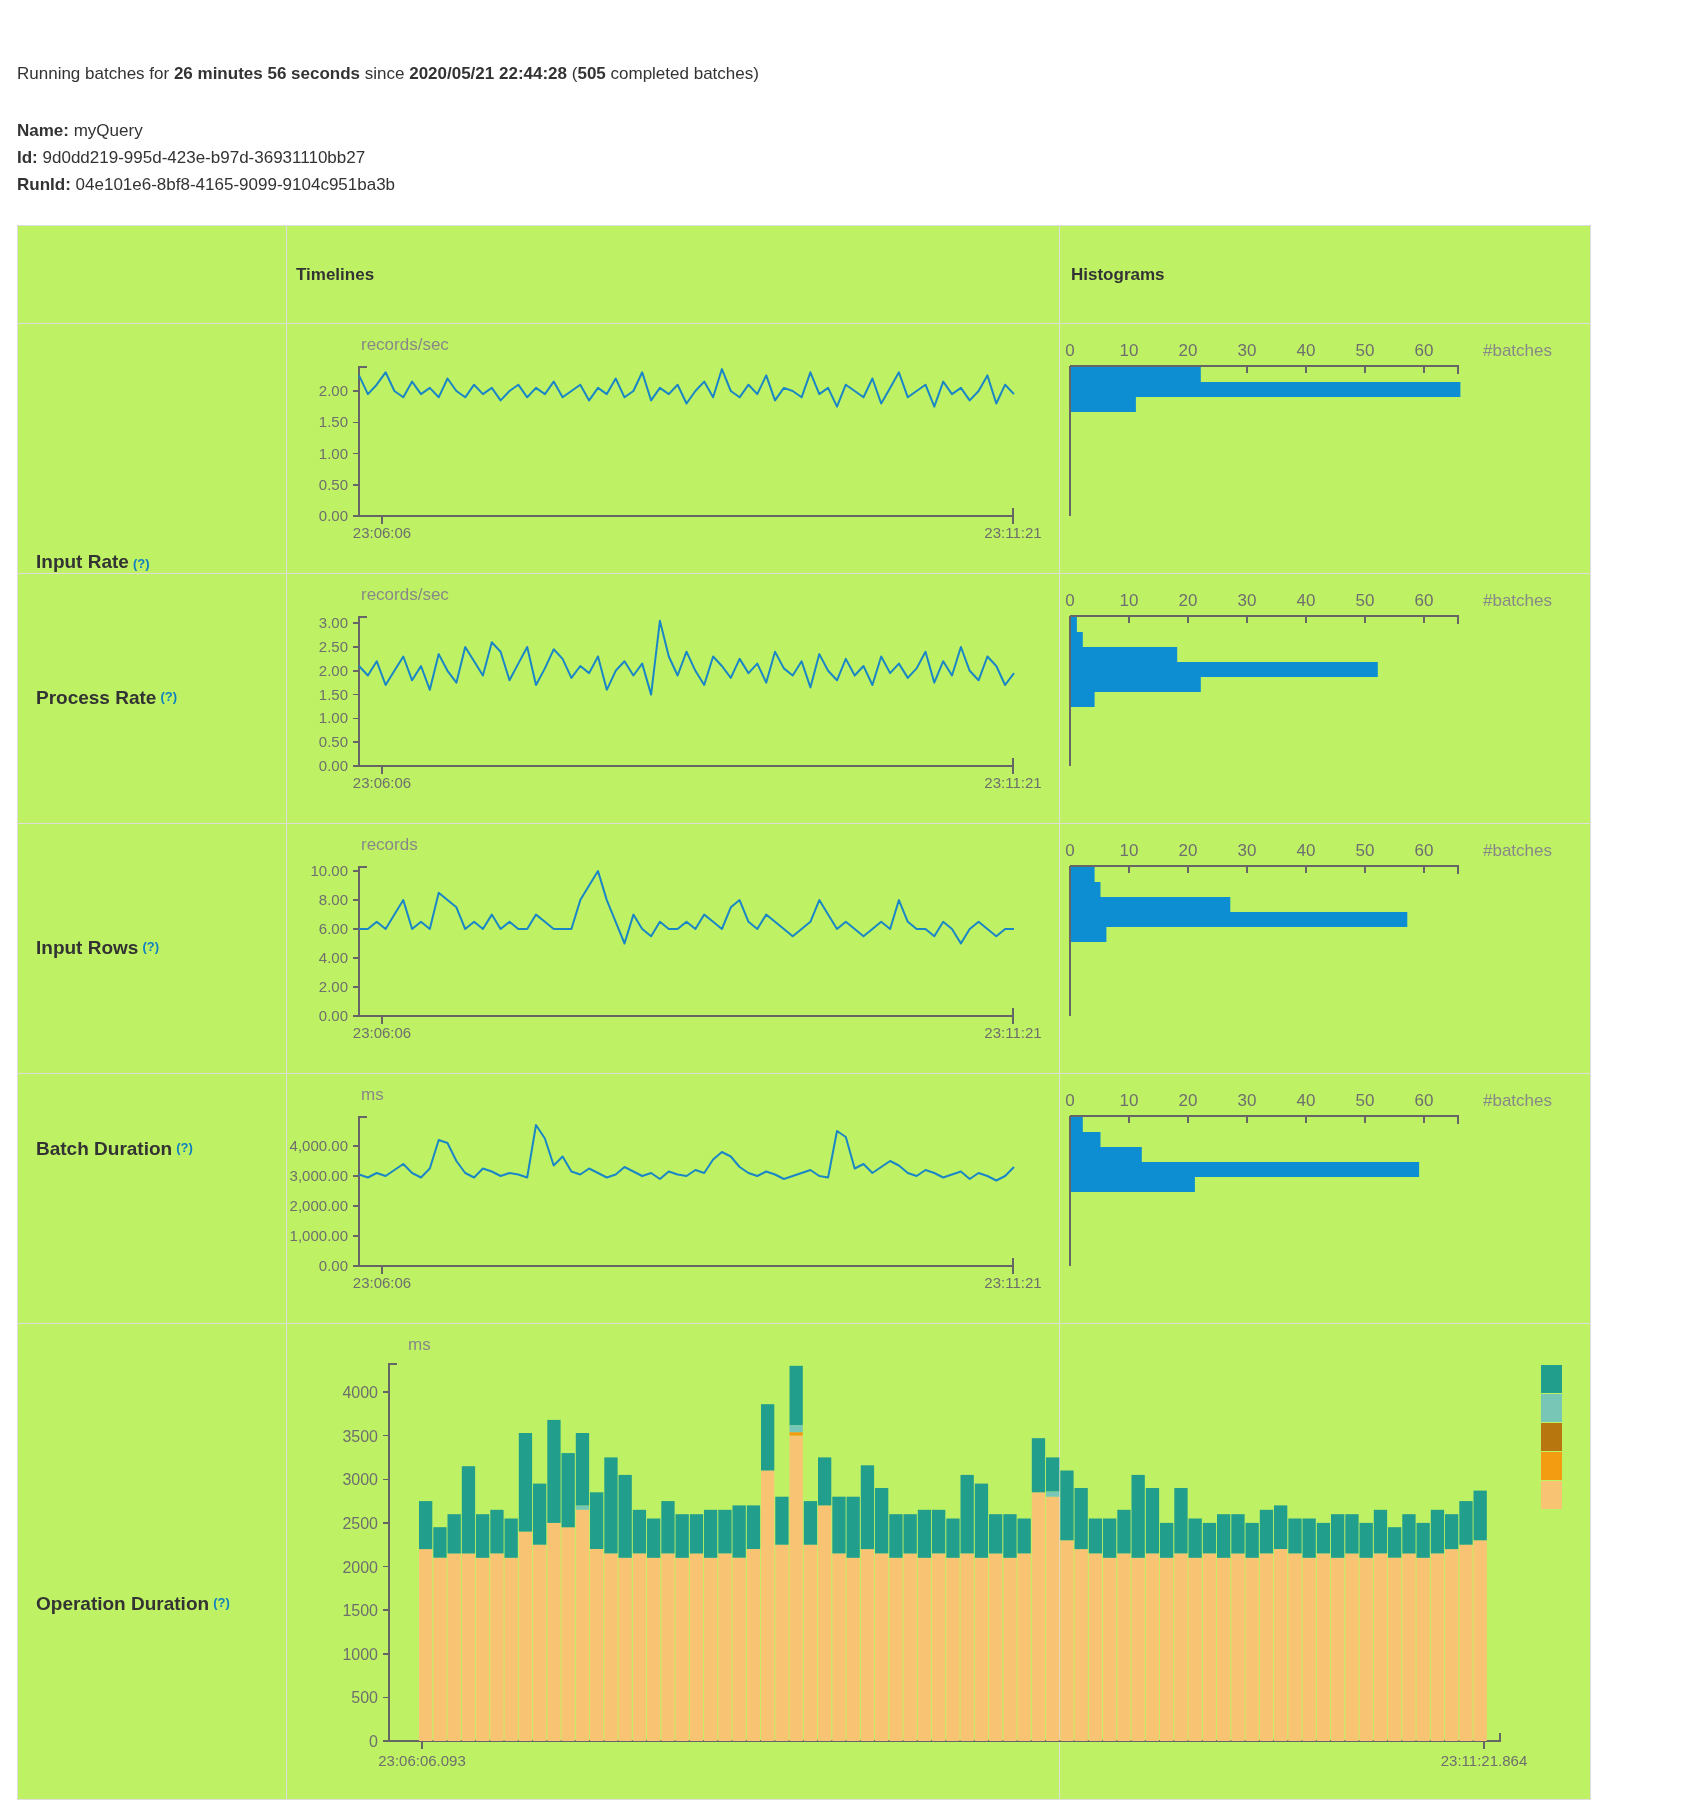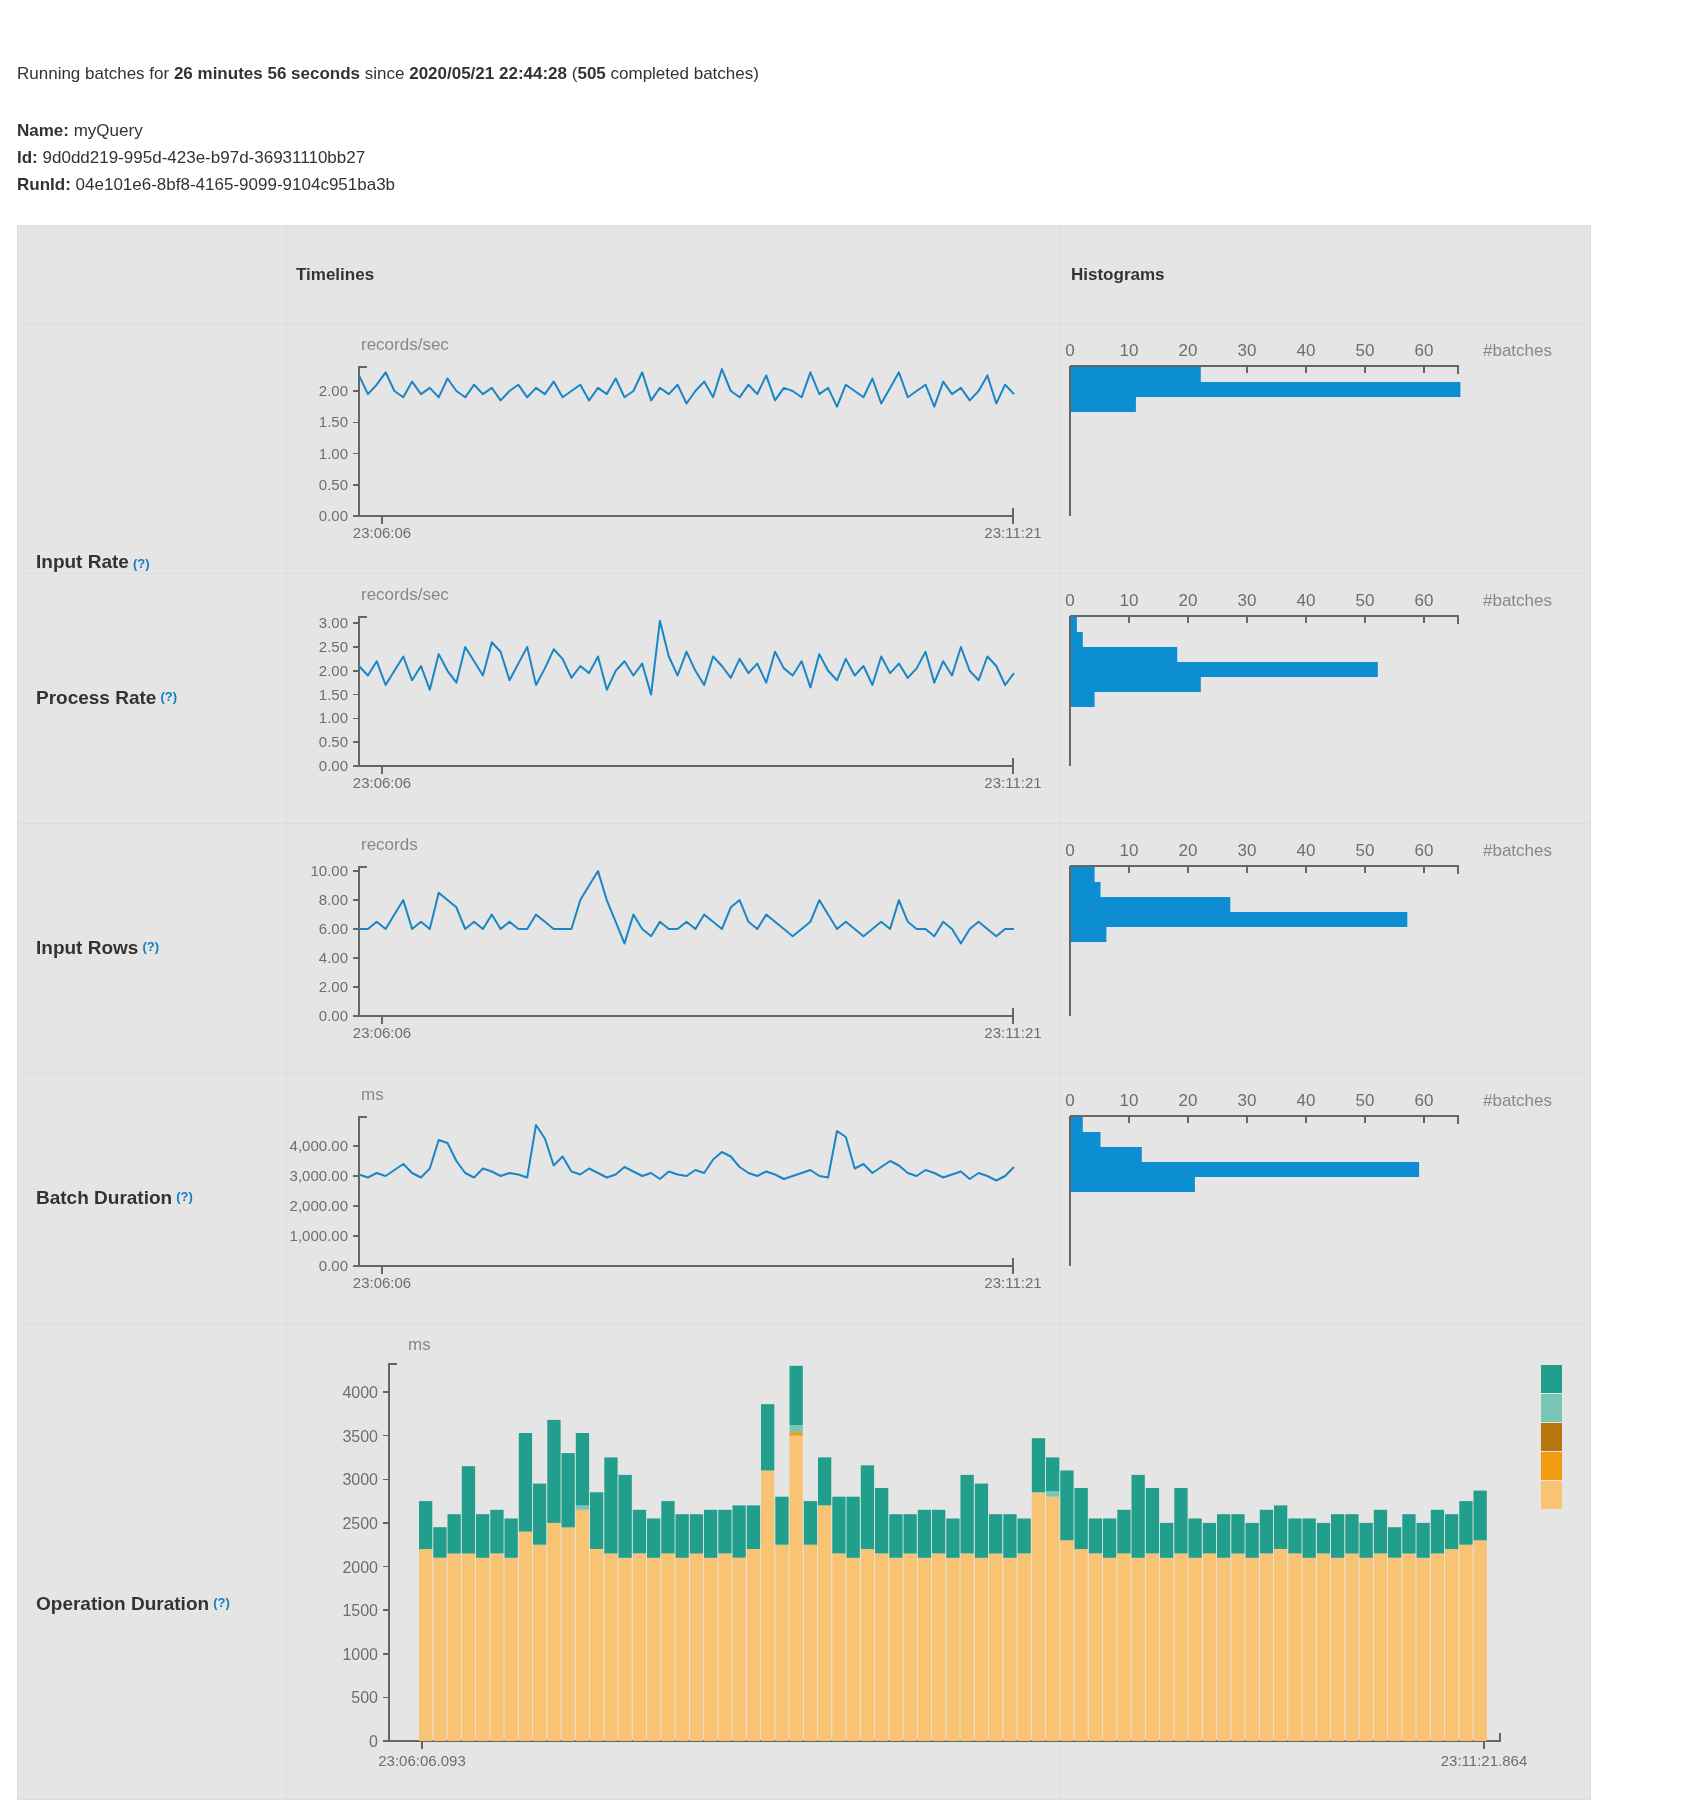--- a/index.html
+++ b/index.html
@@ -2,21 +2,21 @@
 <html><head>
 <meta charset="utf-8">
 <style>
   html,body{margin:0;padding:0;background:#fff;}
   body{font-family:"Liberation Sans",sans-serif;color:#333;}
   #app{position:relative;width:1693px;height:1820px;background:#fff;overflow:hidden;}
   .title{position:absolute;left:17px;top:10px;font-size:31px;font-weight:700;color:#1a1a1a;}
   .subtitle{position:absolute;left:17px;top:64px;font-size:17px;color:#333;}
   .meta{position:absolute;left:17px;top:117px;font-size:17px;line-height:27px;color:#333;}
   .meta b{color:#333;}
-  .tbl{position:absolute;left:17px;top:225px;width:1572px;height:1573px;border:1px solid #ddd;background:#e5e5e5;}
+  .tbl{position:absolute;left:17px;top:225px;width:1572px;height:1573px;border:1px solid #ddd;background:#bef264;}
   .vline{position:absolute;top:0;bottom:0;width:1px;background:#ddd;}
   .hline{position:absolute;left:0;right:0;height:1px;background:#ddd;}
   .hcell{position:absolute;top:0;height:97px;display:flex;align-items:center;font-weight:700;font-size:17px;color:#333;}
   .rowlabel{position:absolute;left:0;width:250px;display:flex;align-items:flex-start;justify-content:flex-start;padding-left:18px;font-weight:700;font-size:19px;color:#333;}
   .rowlabel .lbl{line-height:22px;}
   sup.help{color:#0e7fc1;font-size:13px;font-weight:700;margin-left:4px;position:relative;top:-2px;}
   .chart{position:absolute;}
   svg text{font-family:"Liberation Sans",sans-serif;}
 </style>
 </head>
@@ -52,21 +52,21 @@
         <sup class="help">(?)</sup>
       </div>
     <div class="rowlabel" style="top:347px;height:250px;align-items:center;">
         <span class="lbl">Process Rate</span>
         <sup class="help">(?)</sup>
       </div>
     <div class="rowlabel" style="top:597px;height:250px;align-items:center;">
         <span class="lbl">Input Rows</span>
         <sup class="help">(?)</sup>
       </div>
-    <div class="rowlabel" style="top:847px;height:250px;align-items:center;">
+    <div class="rowlabel" style="top:798px;height:250px;align-items:center;">
         <span class="lbl">Batch Duration</span>
         <sup class="help">(?)</sup>
       </div>
     <div class="rowlabel" style="top:1140px;height:476px;align-items:center;">
         <span class="lbl">Operation Duration</span>
         <sup class="help">(?)</sup>
       </div>
 
     <div class="chart" id="c-input-rate-timeline" style="left:268px;top:97px;"><svg width="773" height="250">
           <text x="75" y="27" text-anchor="start" font-size="17" fill="#888888" font-weight="normal">records/sec</text>

